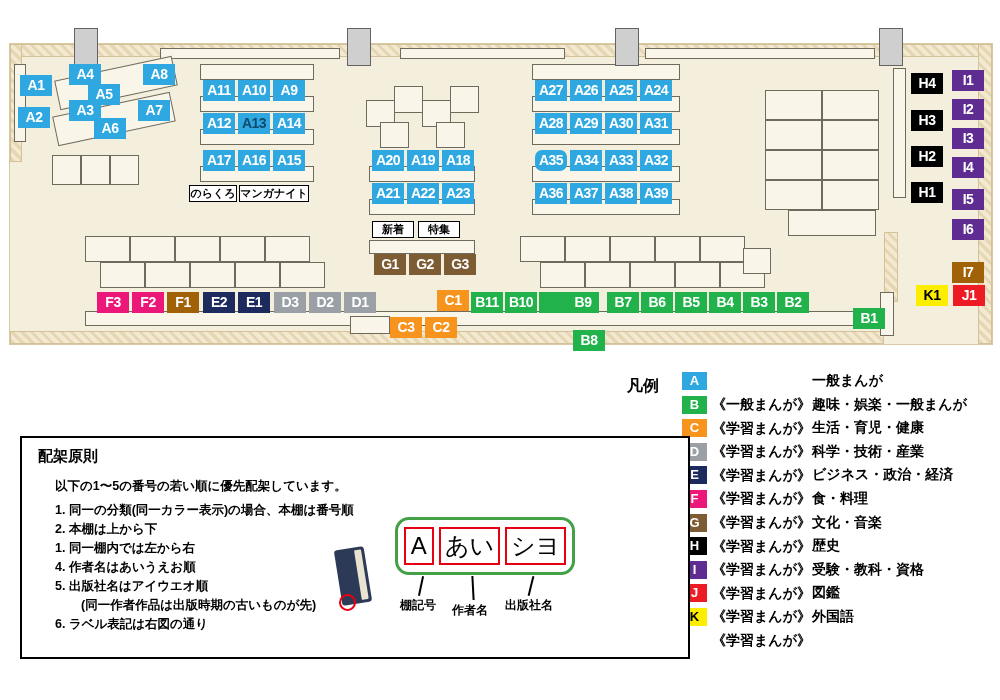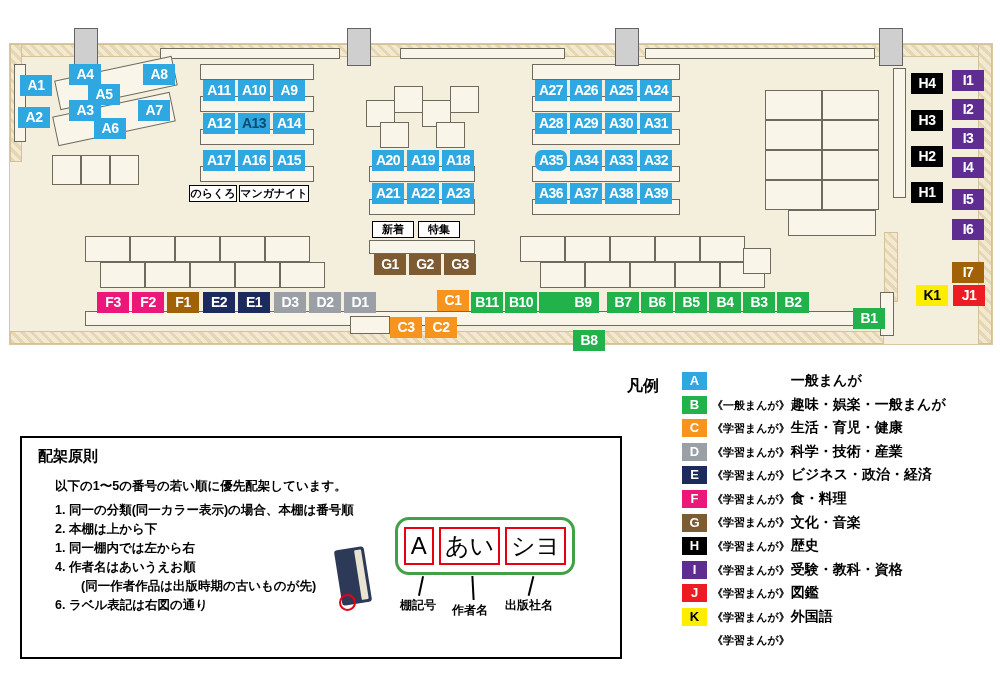--- a/index.html
+++ b/index.html
@@ -40,25 +40,25 @@
   }
   
   .legend{position:absolute;left:627px;top:372px;width:360px;}
   .legend-title{position:absolute;left:0;top:4px;font-size:16px;font-weight:bold;color:#000;}
   .legend-items{position:absolute;left:55px;top:0;}
   .legend-row{display:flex;align-items:center;height:18px;margin-bottom:5.6px;}
   .legend-chip{
     width:25px;height:18px;flex:none;text-align:center;line-height:18px;
     font-weight:bold;font-size:13px;color:#fff;margin-right:5px;
   }
-  .legend-series{font-size:11px;font-weight:bold;white-space:nowrap;color:#000;margin-top:48px;}
+  .legend-series{font-size:14px;font-weight:bold;white-space:nowrap;color:#000;margin-top:48px;}
   .legend-cat{font-size:14px;font-weight:bold;white-space:nowrap;color:#000;margin-left:1px;}
   
   .principles{
-    position:absolute;left:20px;top:436px;width:602px;height:223px;
+    position:absolute;left:20px;top:436px;width:670px;height:223px;
     border:2px solid #000;background:#fff;box-sizing:border-box;
   }
   .p-title{position:absolute;left:16px;top:9px;font-size:15px;font-weight:bold;color:#000;}
   .p-intro{position:absolute;left:33px;top:40px;font-size:12.5px;font-weight:bold;color:#000;}
   .rules{position:absolute;left:33px;top:63px;font-size:12.5px;font-weight:bold;color:#000;line-height:19px;}
   .rule.indent{padding-left:26px;}
   .label-example{
     position:absolute;left:373px;top:79px;width:180px;height:58px;
     border:3px solid #43a047;border-radius:14px;background:#fff;box-sizing:border-box;
     display:flex;align-items:center;justify-content:center;gap:5px;
@@ -317,20 +317,21 @@
 </div>
 
 <div class="principles">
   <div class="p-title">配架原則</div>
   <div class="p-intro">以下の1〜5の番号の若い順に優先配架しています。</div>
   <div class="rules" id="rules">
       <div class="rule">1. 同一の分類(同一カラー表示)の場合、本棚は番号順</div>
       <div class="rule">2. 本棚は上から下</div>
       <div class="rule">1. 同一棚内では左から右</div>
       <div class="rule">4. 作者名はあいうえお順</div>
+      <div class="rule">5. 出版社名はアイウエオ順</div>
       <div class="rule indent">(同一作者作品は出版時期の古いものが先)</div>
       <div class="rule">6. ラベル表記は右図の通り</div>
     </div>
 
   <div class="label-example">
     <span class="seg seg-code">A</span>
     <span class="seg">あい</span>
     <span class="seg">シヨ</span>
   </div>
 

